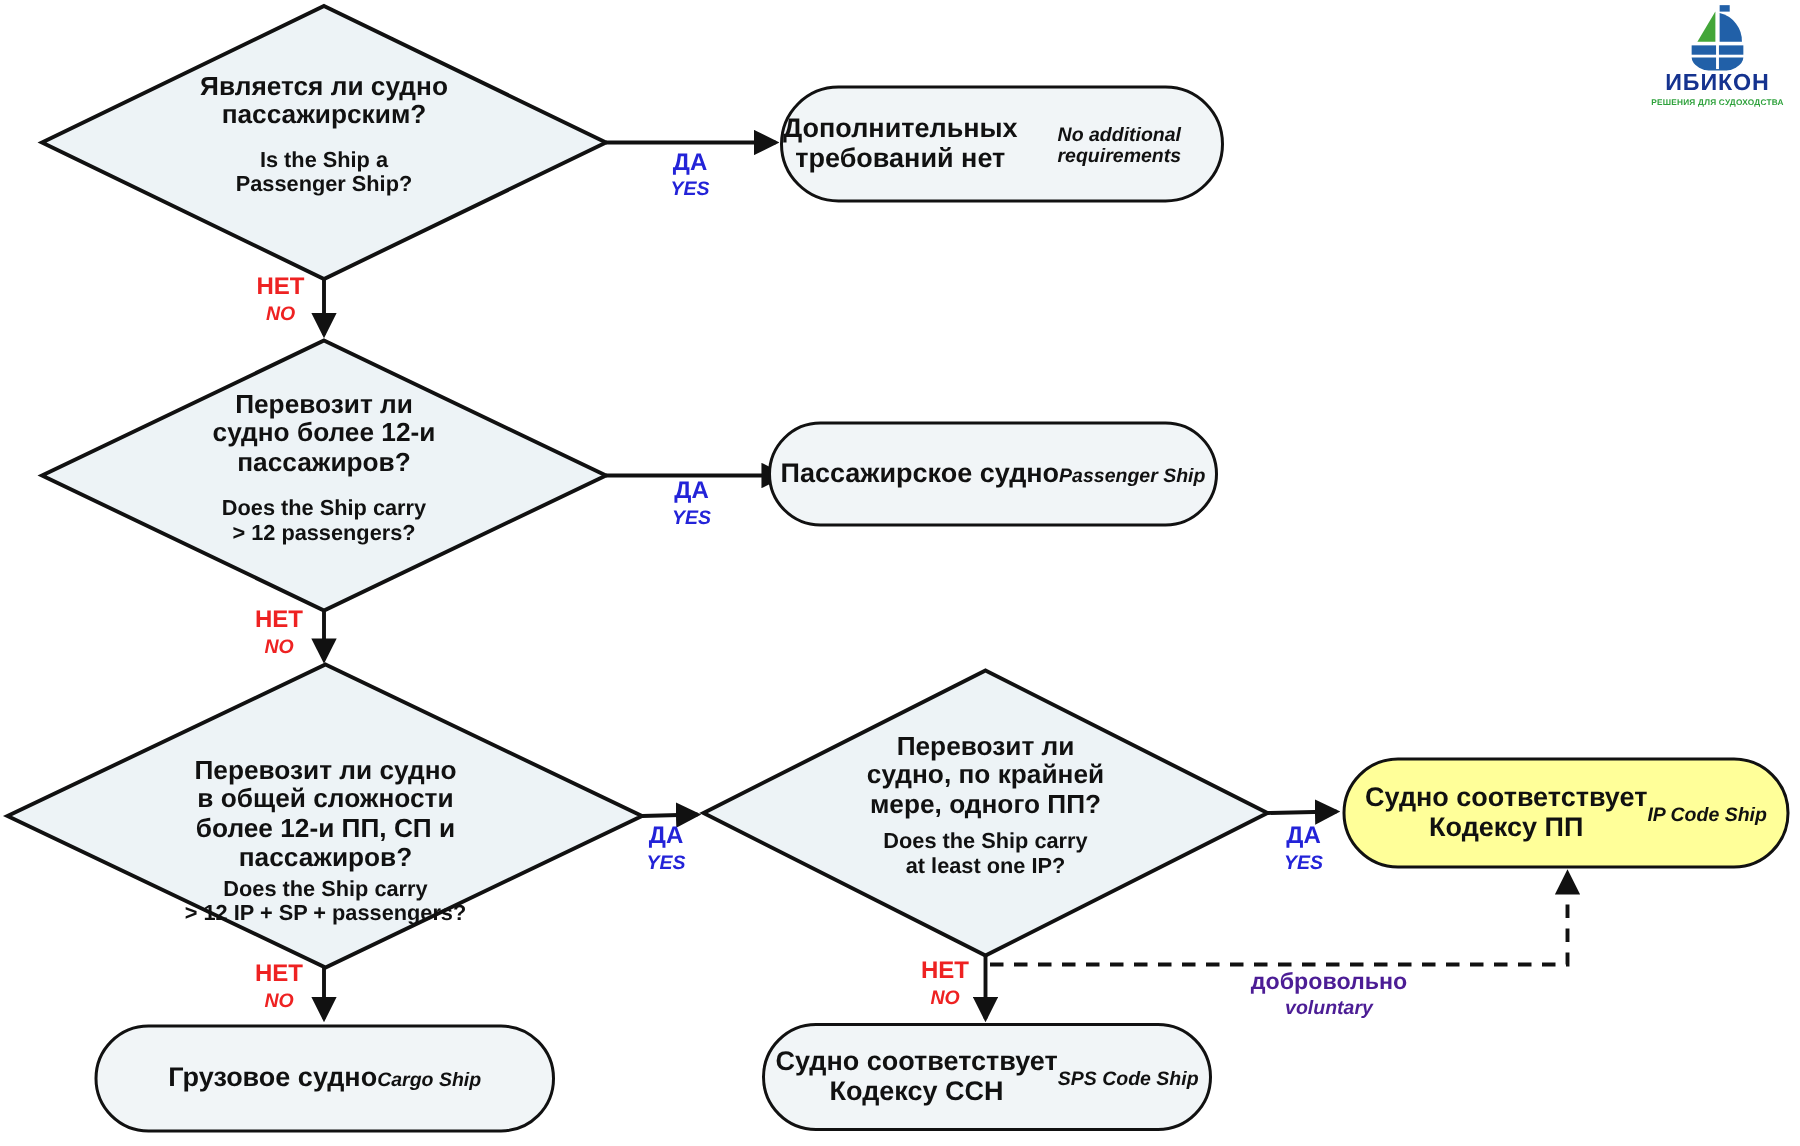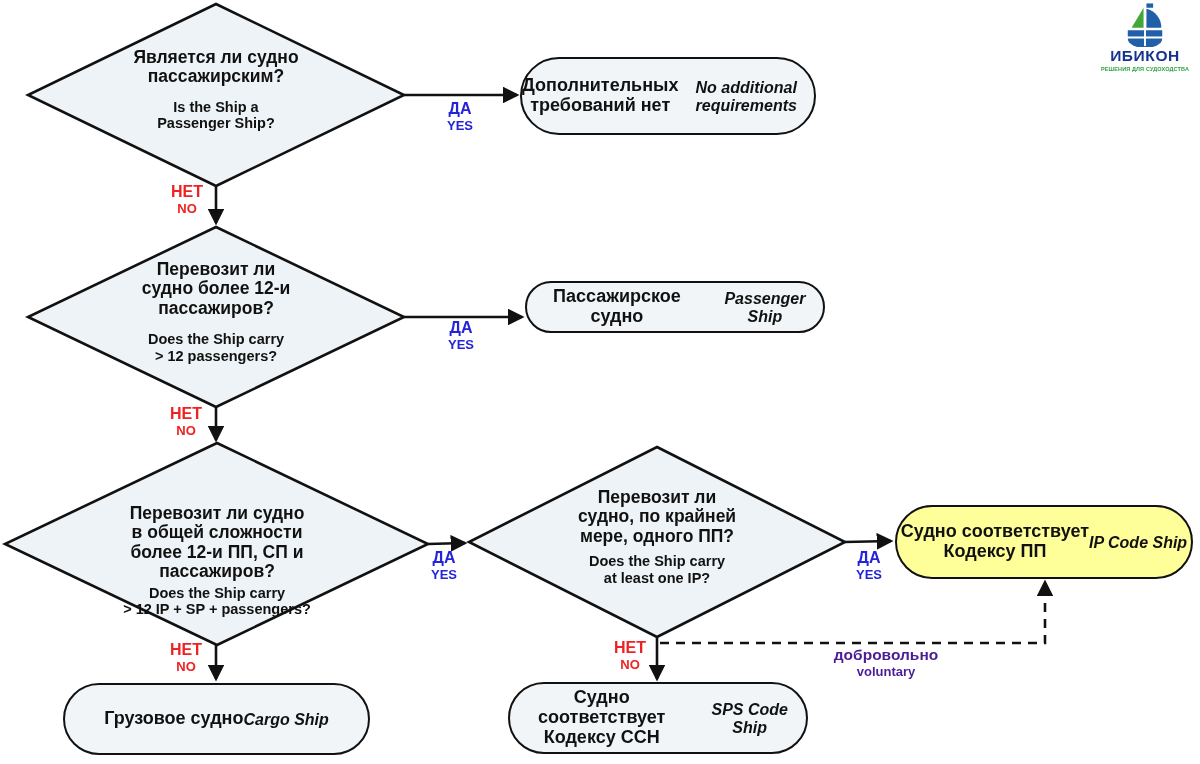--- a/index.html
+++ b/index.html
@@ -28,26 +28,26 @@
   .node-text .ru{font-weight:bold; font-size:17.5px; line-height:1.11; white-space:pre-line;}
   .node-text .en{font-weight:bold; font-size:14.5px; line-height:1.12; white-space:pre-line;}
 
   .result-box{
     position:absolute; box-sizing:border-box;
     background:var(--box-fill); border:2.6px solid var(--stroke); border-radius:40px;
     display:flex; flex-direction:row; align-items:center; justify-content:center;
     text-align:center;
   }
   .result-box .ru{font-weight:bold; font-size:18px; line-height:1.1; white-space:pre-line;}
-  .result-box .en{font-weight:bold; font-style:italic; font-size:16px; line-height:1.1; margin-top:2px;}
+  .result-box .en{font-weight:bold; font-style:italic; font-size:13px; line-height:1.1; margin-top:2px;}
   .result-box.highlighted{background:var(--highlight-fill);}
 
   .edge-label{position:absolute; transform:translateX(-50%); text-align:center; line-height:1.02;}
   .edge-label .l1{display:block; font-weight:bold; font-size:16px;}
-  .edge-label .l2{display:block; font-weight:bold; font-size:13px; margin-top:2px;}
+  .edge-label .l2{display:block; font-weight:bold; font-style:italic; font-size:13px; margin-top:2px;}
   .edge-label.yes{color:var(--yes);}
   .edge-label.no{color:var(--no);}
   .edge-label.voluntary{color:#4c1d95;}
   .edge-label.voluntary .l1{font-size:15.5px;}
   .edge-label.voluntary .l2{font-size:13px; font-weight:bold;}
 
   .logo{position:absolute; right:5px; top:2px; width:100px; text-align:center;}
   .logo svg{display:block; margin:0 auto;}
   .logo-name{font-size:15.5px; font-weight:bold; letter-spacing:.6px; color:var(--logo-text-blue); margin-top:0px;}
   .logo-tagline{font-size:5.5px; font-weight:bold; letter-spacing:.15px; color:var(--logo-text-green); margin-top:1px;}
@@ -111,21 +111,21 @@
     <div class="en" style="margin-top:7px;">Does the Ship carry
 at least one IP?</div>
   </div>
 
   <div class="result-box" style="left:520px; top:57px; width:296px; height:78px;">
     <div class="ru">Дополнительных
 требований нет</div>
     <div class="en">No additional requirements</div>
   </div>
 
-  <div class="result-box" style="left:525px; top:281px; width:300px; height:52px;">
+  <div class="result-box" style="left:512px; top:281px; width:300px; height:70px;">
     <div class="ru">Пассажирское судно</div>
     <div class="en">Passenger Ship</div>
   </div>
 
   <div class="result-box highlighted" style="left:895px; top:505px; width:298px; height:74px;">
     <div class="ru">Судно соответствует
 Кодексу ПП</div>
     <div class="en">IP Code Ship</div>
   </div>
 

